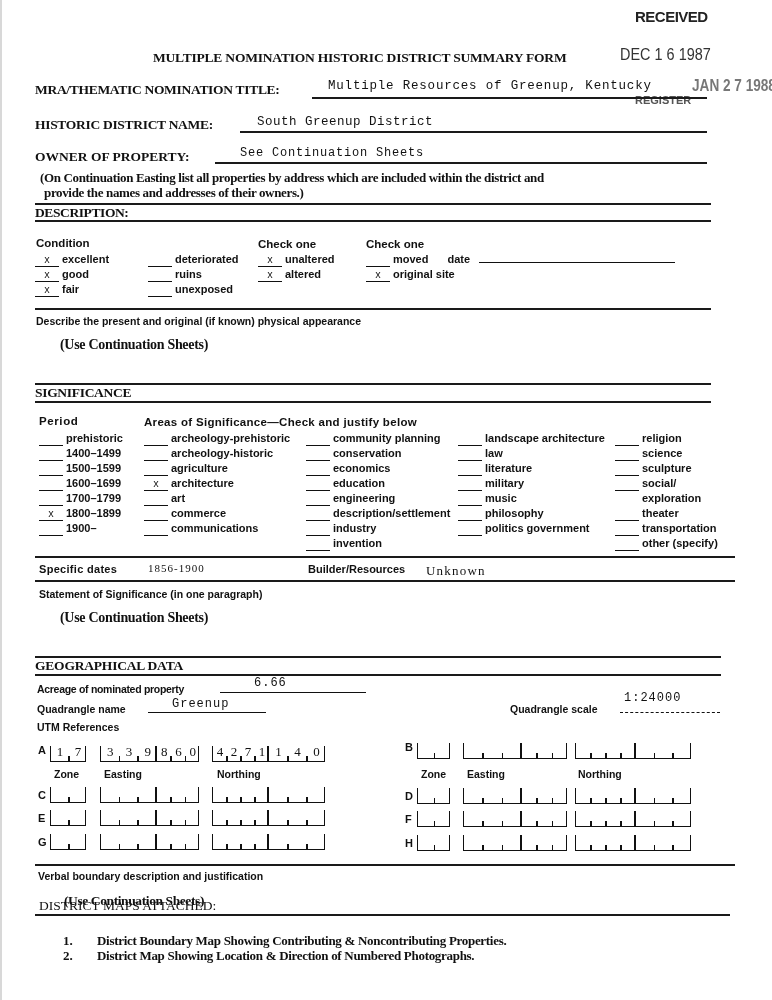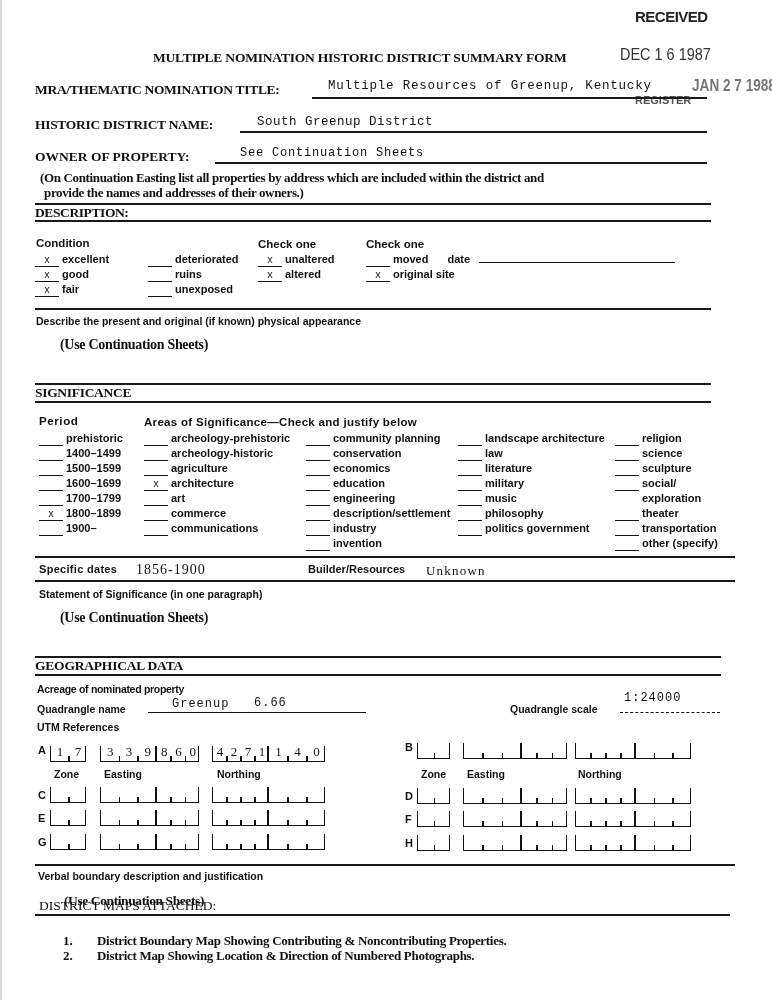--- a/index.html
+++ b/index.html
@@ -137,33 +137,33 @@
   <div><span class="cb">&nbsp;</span><span>sculpture</span></div>
   <div><span class="cb">&nbsp;</span><span>social/</span></div>
   <div><span style="display:inline-block; width:27px;"></span><span>exploration</span></div>
   <div><span class="cb">&nbsp;</span><span>theater</span></div>
   <div><span class="cb">&nbsp;</span><span>transportation</span></div>
   <div><span class="cb">&nbsp;</span><span>other (specify)</span></div>
 </div>
 
 <div class="hline" style="left:33px; top:556px; width:700px;"></div>
 <div class="abs sans-b" style="left:37px; top:563px; font-size:11px; letter-spacing:0.3px;">Specific dates</div>
-<div class="abs serif" style="left:134px; top:562px; font-size:14px; letter-spacing:1px;">1856-1900</div>
+<div class="abs serif" style="left:146px; top:562px; font-size:11px; letter-spacing:1px;">1856-1900</div>
 <div class="abs sans-b" style="left:306px; top:563px; font-size:11px;">Builder/Resources</div>
 <div class="abs serif" style="left:424px; top:563px; font-size:13px; letter-spacing:1.2px;">Unknown</div>
 <div class="hline" style="left:33px; top:580px; width:700px;"></div>
 <div class="abs sans-b" style="left:37px; top:588px; font-size:10.5px;">Statement of Significance (in one paragraph)</div>
 <div class="abs serif-b" style="left:58px; top:610px; font-size:14px; letter-spacing:-0.3px;">(Use Continuation Sheets)</div>
 
 <div class="hline" style="left:33px; top:656px; width:686px;"></div>
 <div class="abs serif-b" style="left:33px; top:658px; font-size:13.5px; letter-spacing:-0.2px;">GEOGRAPHICAL DATA</div>
 <div class="hline" style="left:33px; top:674px; width:686px;"></div>
 
 <div class="abs sans-b" style="left:35px; top:683px; font-size:10.5px; letter-spacing:-0.3px;">Acreage of nominated property</div>
-<div class="abs" style="left:218px; top:678px; width:146px; height:14px; border-bottom:1.5px solid #111;margin-top:20px;">
+<div class="abs" style="left:218px; top:678px; width:146px; height:14px; border-bottom:1.5px solid #111;">
   <span class="mono" style="position:absolute; left:34px; top:-2px; font-size:12px; letter-spacing:1px;">6.66</span>
 </div>
 <div class="abs sans-b" style="left:35px; top:703px; font-size:10.5px;">Quadrangle name</div>
 <div class="abs" style="left:146px; top:698px; width:118px; height:14px; border-bottom:1.5px solid #111;">
   <span class="mono" style="position:absolute; left:24px; top:-1px; font-size:12px; letter-spacing:1px;">Greenup</span>
 </div>
 <div class="abs sans-b" style="left:508px; top:703px; font-size:10.5px;">Quadrangle scale</div>
 <div class="abs" style="left:618px; top:698px; width:100px; height:14px; border-bottom:1.5px dashed #111;">
   <span class="mono" style="position:absolute; left:4px; top:-7px; font-size:12px; letter-spacing:1px;">1:24000</span>
 </div>

